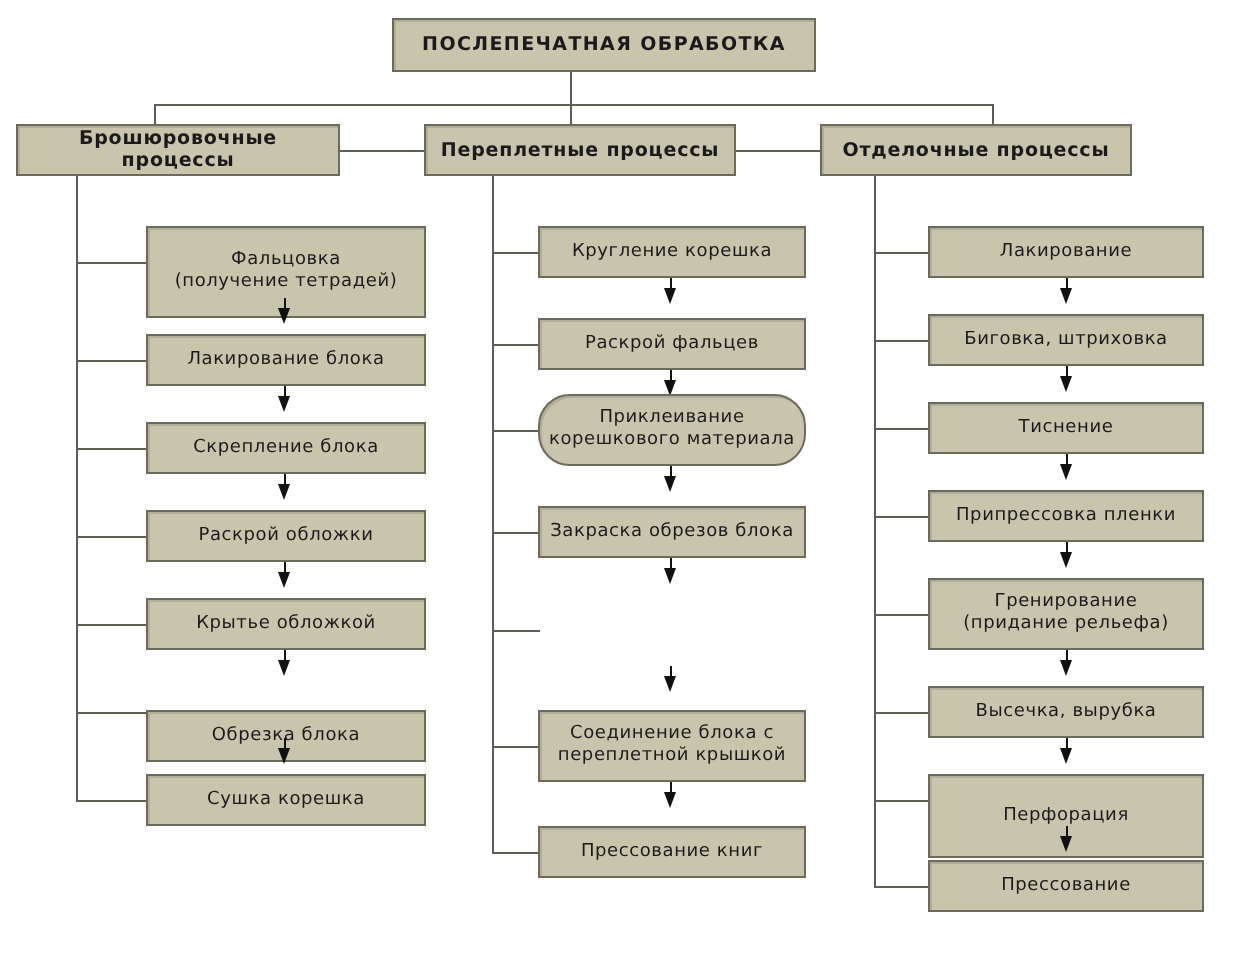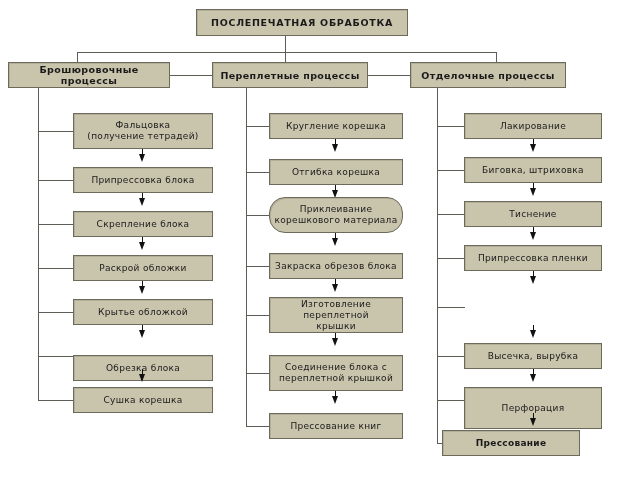--- a/index.html
+++ b/index.html
@@ -105,31 +105,31 @@
   </div>
 
   <div class="ln h" style="left:170px; top:75px; width:42px;"></div>
   <div class="ln h" style="left:368px; top:75px; width:42px;"></div>
 
   <div class="ln v" style="left:38px; top:88px; height:312px;"></div>
   <div class="ln v" style="left:246px; top:88px; height:338px;"></div>
   <div class="ln v" style="left:437px; top:88px; height:355px;"></div>
 
   <div class="ln h" style="left:38px; top:131px; width:36px;"></div>
-  <div class="box" style="left:73px; top:113px; width:140px; height:36px;">
+  <div class="box" style="left:73px; top:113px; width:140px; height:46px;">
     <span>Фальцовка<br>(получение тетрадей)</span>
   </div>
   <div class="arrow" style="left:138px; top:149px;">
       <i class="shaft"></i>
       <i class="head"></i>
     </div>
 
   <div class="ln h" style="left:38px; top:180px; width:36px;"></div>
   <div class="box" style="left:73px; top:167px; width:140px; height:26px;">
-    <span>Припрессовка блока</span>
+    <span>Лакирование блока</span>
   </div>
   <div class="arrow" style="left:138px; top:193px;">
       <i class="shaft"></i>
       <i class="head"></i>
     </div>
 
   <div class="ln h" style="left:38px; top:224px; width:36px;"></div>
   <div class="box" style="left:73px; top:211px; width:140px; height:26px;">
     <span>Скрепление блока</span>
   </div>
@@ -174,21 +174,21 @@
   <div class="box" style="left:269px; top:113px; width:134px; height:26px;text-align:center;">
     <span>Кругление корешка</span>
   </div>
   <div class="arrow" style="left:331px; top:139px;">
       <i class="shaft"></i>
       <i class="head"></i>
     </div>
 
   <div class="ln h" style="left:246px; top:172px; width:24px;"></div>
   <div class="box" style="left:269px; top:159px; width:134px; height:26px;">
-    <span>Отгибка корешка</span>
+    <span>Раскрой фальцев</span>
   </div>
   <div class="arrow" style="left:331px; top:185px;">
       <i class="shaft"></i>
       <i class="head"></i>
     </div>
 
   <div class="ln h" style="left:246px; top:215px; width:24px;"></div>
   <div class="box" style="left:269px; top:197px; width:134px; height:36px;border-radius:16px;">
     <span>Приклеивание<br>корешкового материала</span>
   </div>
@@ -200,23 +200,20 @@
   <div class="ln h" style="left:246px; top:266px; width:24px;"></div>
   <div class="box" style="left:269px; top:253px; width:134px; height:26px;">
     <span>Закраска обрезов блока</span>
   </div>
   <div class="arrow" style="left:331px; top:279px;">
       <i class="shaft"></i>
       <i class="head"></i>
     </div>
 
   <div class="ln h" style="left:246px; top:315px; width:24px;"></div>
-  <div class="box" style="left:269px; top:297px; width:134px; height:36px;">
-    <span>Изготовление переплетной<br>крышки</span>
-  </div>
   <div class="arrow" style="left:331px; top:333px;">
       <i class="shaft"></i>
       <i class="head"></i>
     </div>
 
   <div class="ln h" style="left:246px; top:373px; width:24px;"></div>
   <div class="box" style="left:269px; top:355px; width:134px; height:36px;">
     <span>Соединение блока с<br>переплетной крышкой</span>
   </div>
   <div class="arrow" style="left:331px; top:391px;">
@@ -259,20 +256,23 @@
   <div class="ln h" style="left:437px; top:258px; width:28px;"></div>
   <div class="box" style="left:464px; top:245px; width:138px; height:26px;">
     <span>Припрессовка пленки</span>
   </div>
   <div class="arrow" style="left:529px; top:271px;">
       <i class="shaft"></i>
       <i class="head"></i>
     </div>
 
   <div class="ln h" style="left:437px; top:307px; width:28px;"></div>
+  <div class="box" style="left:464px; top:289px; width:138px; height:36px;">
+    <span>Гренирование<br>(придание рельефа)</span>
+  </div>
   <div class="arrow" style="left:529px; top:325px;">
       <i class="shaft"></i>
       <i class="head"></i>
     </div>
 
   <div class="ln h" style="left:437px; top:356px; width:28px;"></div>
   <div class="box" style="left:464px; top:343px; width:138px; height:26px;">
     <span>Высечка, вырубка</span>
   </div>
   <div class="arrow" style="left:529px; top:369px;">
@@ -283,17 +283,17 @@
   <div class="ln h" style="left:437px; top:400px; width:28px;"></div>
   <div class="box" style="left:464px; top:387px; width:138px; height:42px;">
     <span>Перфорация</span>
   </div>
   <div class="arrow" style="left:529px; top:413px;">
       <i class="shaft"></i>
       <i class="head"></i>
     </div>
 
   <div class="ln h" style="left:437px; top:443px; width:28px;"></div>
-  <div class="box" style="left:442px; top:430px; width:138px; height:26px;font-weight:bold;">
+  <div class="box" style="left:464px; top:430px; width:138px; height:26px;">
     <span>Прессование</span>
   </div>
 
 </div>
 
 </body></html>

